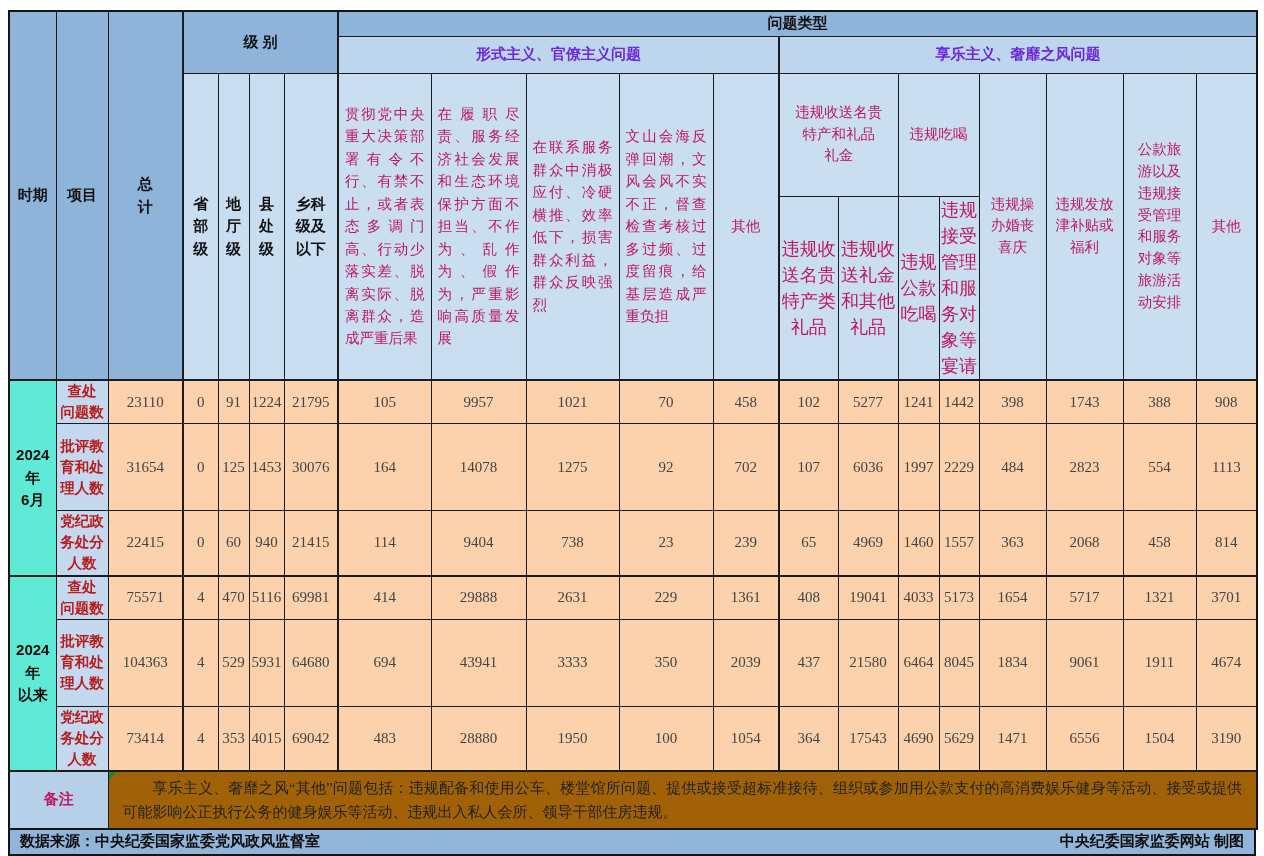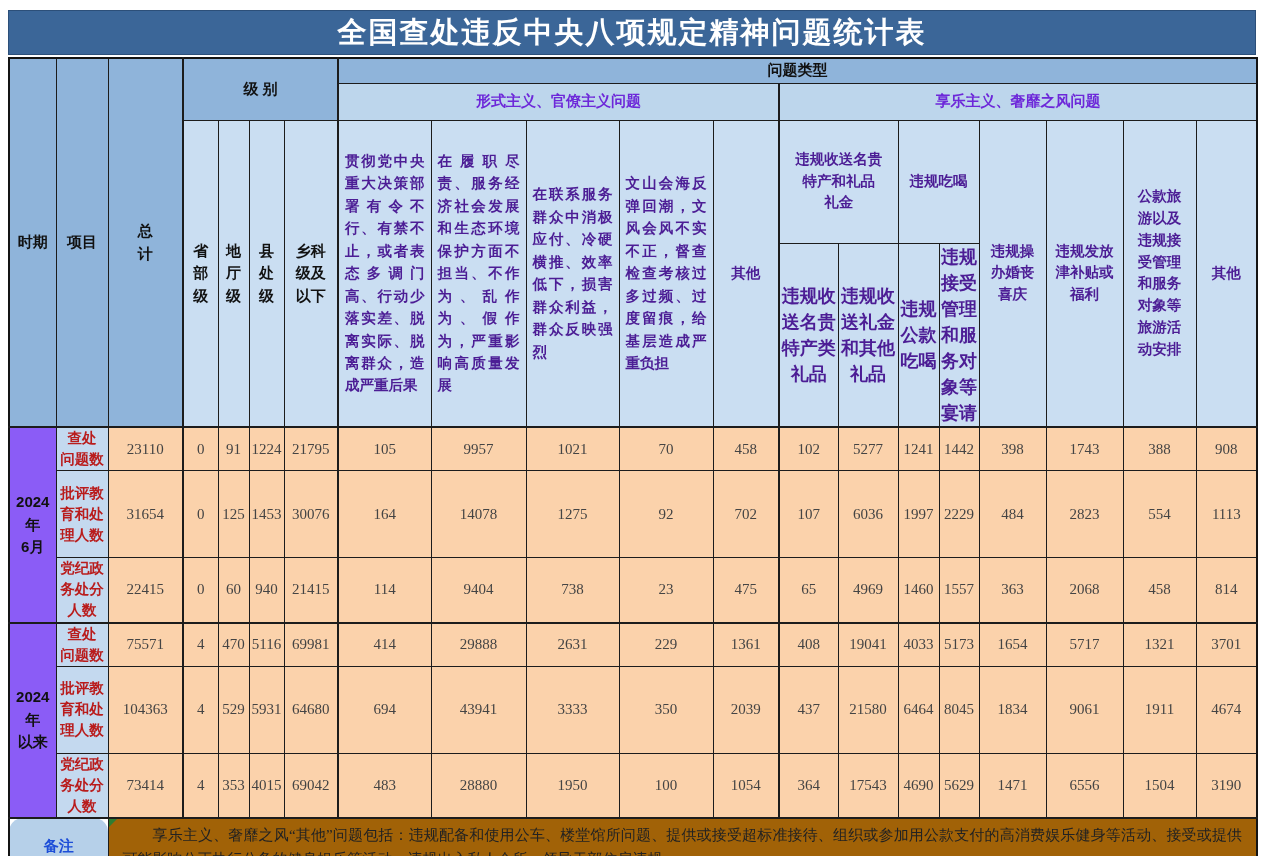--- a/index.html
+++ b/index.html
@@ -10,37 +10,37 @@
     color:#ffffff;font-family:"Liberation Serif",serif;font-weight:bold;
     font-size:29px;letter-spacing:2px;text-align:center;line-height:43px;
     margin-bottom:2px;
   }
   table{border-collapse:collapse;table-layout:fixed;width:1248px;border:2px solid #141414;}
   th,td{border:1px solid #1c1c1c;padding:0;margin:0;text-align:center;vertical-align:middle;overflow:hidden;}
   .pre{white-space:pre-line;line-height:1.5;}
   
   .dark{background:#8FB4DA;font-weight:bold;font-size:15px;color:#111;}
   .mid{background:#BDD6EC;font-weight:bold;font-size:15px;color:#6d28d9;}
-  .light{background:#CADEF2;font-family:"Liberation Serif",serif;font-weight:bold;font-size:14.5px;color:#4c1d95;}
+  .light{background:#CADEF2;font-family:"Liberation Serif",serif;font-weight:normal;font-size:14.5px;color:#be185d;}
   .lightb{background:#CADEF2;font-weight:bold;font-size:15px;color:#111;}
-  .plab{background:#8b5cf6;font-weight:bold;font-size:15px;color:#111;}
+  .plab{background:#5eead4;font-weight:bold;font-size:15px;color:#111;}
   .rlab{background:#C4D9EF;font-weight:bold;font-size:14.5px;color:#b91c1c;line-height:1.45;}
   .d{background:#FBD2AB;font-family:"Liberation Serif",serif;font-size:15px;color:#444;}
   
   .r-a{height:25px;}.r-b{height:37px;}.r-c{height:123px;}.r-d{height:143px;}
   .h1{height:43px;}.h2{height:87px;margin-left:8px;}.h3{height:65px;}.h4{height:64px;}
   .r-note{height:54px;}
   
   .bl2{border-left-width:2px;}
   tr.r-d th{border-bottom-width:2px;}
   tr.first td{border-top-width:2px;}
   tr.r-note td{border-top-width:2px;}
   .desc{padding:4px 6px;text-align:justify;line-height:1.55;}
   .r-d .pre{font-size:18px;line-height:1.45;}
-  .notelab{background:#B6D0E9;font-weight:bold;font-size:15px;color:#1d4ed8;border-radius:14px;}
+  .notelab{background:#B6D0E9;font-weight:bold;font-size:15px;color:#be185d;}
   .notebody{
     background:#a16207;position:relative;text-align:left;
     font-family:"Liberation Serif",serif;font-size:15px;color:#222;
     padding:4px 14px;line-height:1.6;
   }
   .notebody .txt{text-indent:2em;text-align:justify;}
   .corner-flag{
     position:absolute;top:0;left:0;width:0;height:0;
     border-top:8px solid #2e7d32;border-right:8px solid transparent;
   }
@@ -50,21 +50,20 @@
     display:flex;justify-content:space-between;align-items:center;
     padding:0;font-weight:bold;font-size:15px;color:#0d0d0d;
   }
   .source-bar span{padding:0 10px;}
 </style>
 </head>
 <body>
 
 <div class="page">
 
-  <div class="title-bar">全国查处违反中央八项规定精神问题统计表</div>
 
   <table>
     <colgroup>
       <col style="width:47px">
         <col style="width:52px">
         <col style="width:75px">
       <col style="width:35px">
         <col style="width:31px">
         <col style="width:35px">
         <col style="width:54px">
@@ -211,21 +210,21 @@
 人数</td>
       <td class="d">22415</td>
       <td class="d bl2">0</td>
       <td class="d">60</td>
       <td class="d">940</td>
       <td class="d">21415</td>
       <td class="d bl2">114</td>
       <td class="d">9404</td>
       <td class="d">738</td>
       <td class="d">23</td>
-      <td class="d">475</td>
+      <td class="d">239</td>
       <td class="d bl2">65</td>
       <td class="d">4969</td>
       <td class="d">1460</td>
       <td class="d">1557</td>
       <td class="d">363</td>
       <td class="d">2068</td>
       <td class="d">458</td>
       <td class="d">814</td>
     </tr>
 

